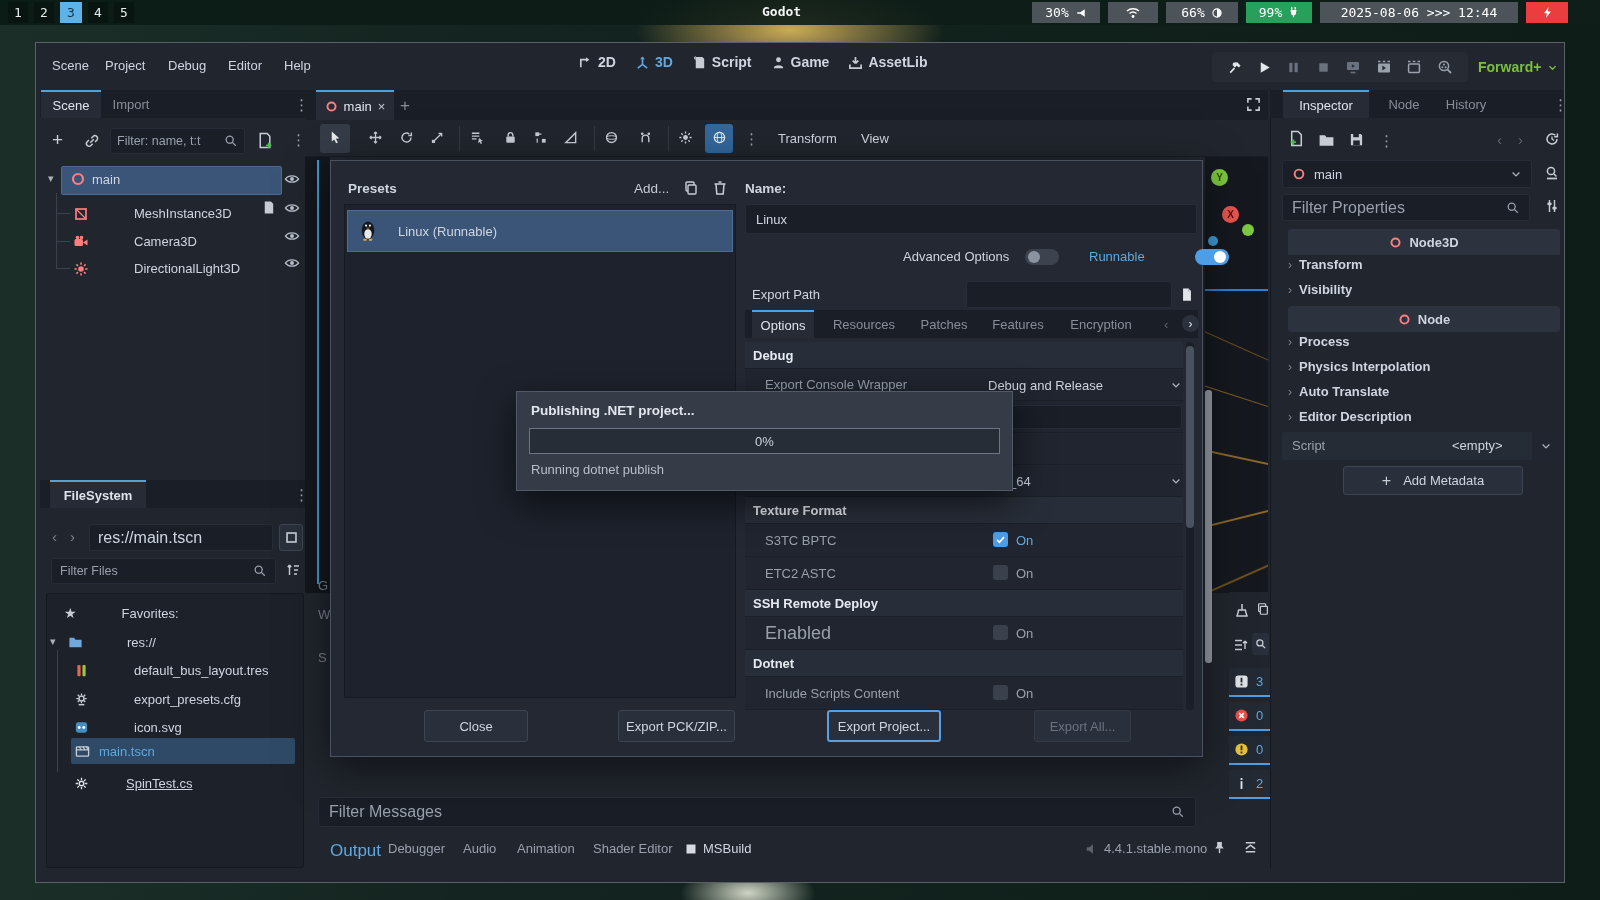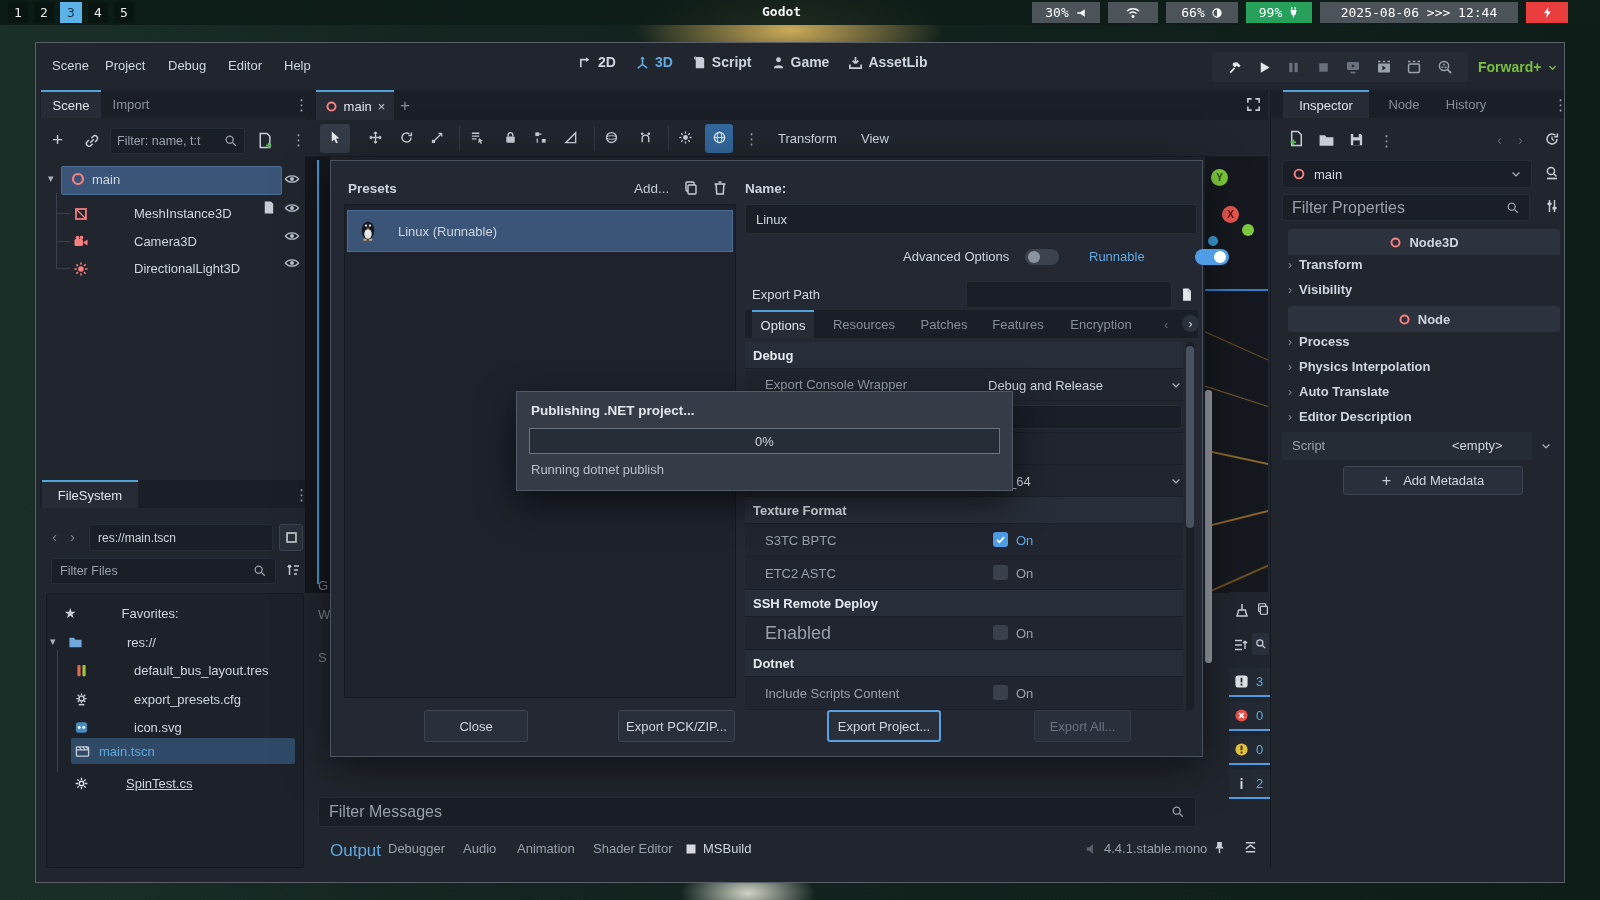--- a/index.html
+++ b/index.html
@@ -217,29 +217,29 @@
       </svg>
   <span style="margin-left:9px;">DirectionalLight3D</span>
 </div>
 <svg class="ab ic" style="left:284px;top:255px;" width="16" height="16" viewBox="0 0 16 16">
       <path d="M1.5 8 C4.5 3.8 11.5 3.8 14.5 8 C11.5 12.2 4.5 12.2 1.5 8 Z" fill="none" stroke="#b6bec9" stroke-width="1.4"></path>
       <circle cx="8" cy="8" r="2" fill="#b6bec9"></circle>
     </svg>
 
 
 <div class="ab tabbar" style="left:40px;top:480px;width:265px;height:28px;"></div>
-<div class="ab tab active" style="left:42px;top:480px;width:96px;height:28px;">
+<div class="ab tab active" style="left:50px;top:480px;width:96px;height:28px;font-weight:bold;">
       <span>FileSystem</span>
     </div>
 <div class="ab dots" style="left:294px;top:487px;">⋮</div>
 
 <div class="ab dim2" style="left:52px;top:528px;font-size:15px;">‹</div>
 <div class="ab dim2" style="left:70px;top:528px;font-size:15px;">›</div>
 <div class="ab field" style="left:89px;top:524px;width:184px;height:27px;display:flex;align-items:center;padding:0 8px;">
-  <span class="txt" style="font-size:12px;">res://main.tscn</span>
+  <span class="txt" style="font-size:16px;">res://main.tscn</span>
 </div>
 <div class="ab btn" style="left:279px;top:524px;width:24px;height:27px;">
   <svg class="ic" width="13" height="13" viewBox="0 0 16 16">
         <rect x="2.5" y="2.5" width="11" height="11" fill="none" stroke="#c8cdd5" stroke-width="2"></rect>
       </svg>
 </div>
 <div class="ab field" style="left:51px;top:558px;width:225px;height:26px;display:flex;align-items:center;padding:0 8px;">
   <span class="dim" style="flex:1;font-size:12.5px;">Filter Files</span>
   <svg class="ic" width="14" height="14" viewBox="0 0 16 16">
         <circle cx="6.5" cy="6.5" r="4" fill="none" stroke="#99a0ac" stroke-width="1.5"></circle>

